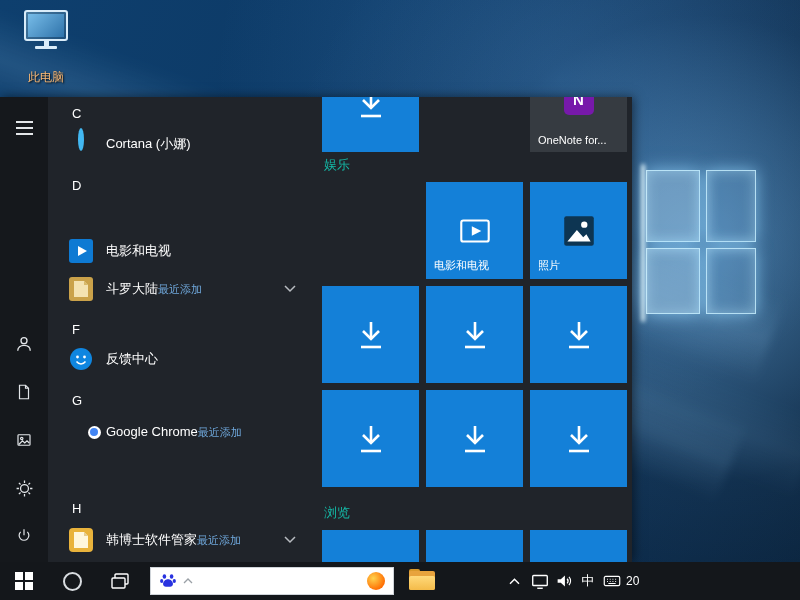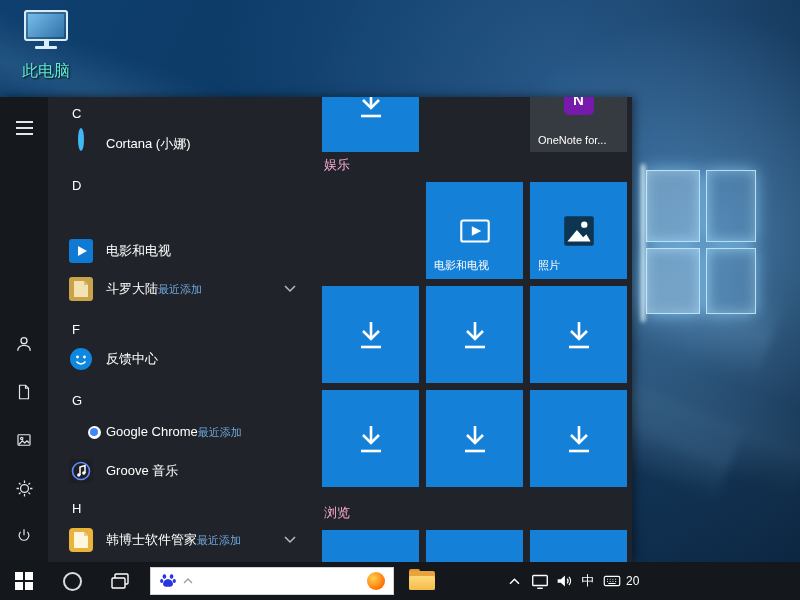--- a/index.html
+++ b/index.html
@@ -28,21 +28,21 @@
     box-shadow:0 0 16px rgba(150,215,255,0.7), inset 0 0 14px rgba(190,235,255,0.45); }
   .win-pane.bright { background:rgba(190,230,255,0.38); }
   .win-glow { position:absolute; left:-5px; top:-6px; width:4px; height:158px;
     background:rgba(225,248,255,0.95); filter:blur(2px); border-radius:2px; }
   
   .desktop-icon { position:absolute; left:14px; top:10px; width:64px; text-align:center; cursor:default; }
   .pc-screen { width:44px; height:31px; margin:0 auto; border:2px solid #d9ecf9; border-radius:3px;
     background:linear-gradient(135deg,#7cc1ec,#2a6ea6); box-shadow:inset 0 0 0 2px rgba(10,40,70,.45); }
   .pc-stand { width:5px; height:5px; margin:0 auto; background:#d9ecf9; }
   .pc-base  { width:22px; height:3px; margin:0 auto; background:#d9ecf9; border-radius:1px; }
-  .pc-label { margin-top:12px; font-size:16px; color:#5eead4; text-shadow:1px 1px 2px #000; }
+  .pc-label { margin-top:20px; font-size:12px; color:#fdba74; text-shadow:1px 1px 2px #000; }
   
   .start-menu { position:absolute; left:0; top:97px; width:632px; height:465px;
     background:#20242a; box-shadow:2px 0 10px rgba(0,0,0,.5); }
   .rail { position:absolute; left:0; top:0; width:48px; height:100%; background:#15181c; }
   .rail-btn { position:absolute; left:0; width:48px; height:48px; display:flex; align-items:center; justify-content:center; }
   .rail-btn svg { stroke:#e3e6e9; fill:none; stroke-width:1.6; }
   .hbars { display:flex; flex-direction:column; gap:4px; }
   .hbars i { display:block; width:17px; height:2px; background:#e3e6e9; }
   
   .app-list { position:absolute; left:48px; top:0; width:266px; height:100%; }
@@ -62,21 +62,21 @@
     background:conic-gradient(from -45deg,#ea4335 0 33%,#34a853 33% 66%,#fbbc05 66% 100%); }
   .chrome-mid { position:absolute; left:6.5px; top:6.5px; width:13px; height:13px; border-radius:50%; background:#fff; }
   .chrome-core{ position:absolute; left:9px; top:9px; width:8px; height:8px; border-radius:50%; background:#4285f4; }
   
   .tiles { position:absolute; left:314px; top:0; width:318px; height:465px; overflow:hidden; }
   .tile { position:absolute; width:97px; height:97px; background:#1480d8;
     display:flex; align-items:center; justify-content:center; }
   .tile.dark { background:#363b41; }
   .tile.xbox { background:linear-gradient(165deg,#5fae2e 0%,#3f8f22 55%,#2c721a 100%); }
   .tile-label { position:absolute; left:8px; bottom:6px; font-size:11px; color:#fff; white-space:nowrap; }
-  .tile-header { position:absolute; left:10px; font-size:13px; color:#f9a8d4; }
+  .tile-header { position:absolute; left:10px; font-size:13px; color:#14b8a6; }
   .office-logo { width:30px; height:30px; border-radius:5px; margin-top:-8px;
     background:linear-gradient(135deg,#ff6a3d,#d83b01 60%,#a52c02); }
   .onenote-logo { width:30px; height:30px; border-radius:5px; margin-top:-8px; background:#7719aa;
     display:flex; align-items:center; justify-content:center; font-weight:bold; font-size:15px; color:#fff; }
   .avatar { position:absolute; width:17px; height:32px; border-radius:6px 6px 3px 3px; bottom:28px; }
   .avatar::before { content:""; position:absolute; left:3.5px; top:-9px; width:10px; height:10px; border-radius:3px; background:inherit; filter:brightness(1.35); }
   .av1 { left:14px; background:#8e3f2e; }
   .av2 { left:40px; background:#2e7d86; }
   .av3 { left:66px; background:#3c6b24; }
   .xbox-pad { position:absolute; right:6px; bottom:20px; width:18px; height:10px; border-radius:5px;
@@ -248,32 +248,20 @@
       <div class="app-row two" style="top:315px">
         <span class="app-ic">
           <span class="chrome-ic"><span class="chrome-mid"></span><span class="chrome-core"></span></span>
         </span>
         <span class="app-text">
           <span class="app-name">Google Chrome</span>
           <span class="app-sub">最近添加</span>
         </span>
       </div>
 
-      <div class="app-row" style="top:356px">
-        <span class="app-ic">
-          <svg width="26" height="26" viewBox="0 0 26 26">
-              <rect x="1" y="1" width="24" height="24" rx="3" fill="#1e1f24"></rect>
-              <circle cx="13" cy="13" r="8.5" fill="none" stroke="#5f8dff" stroke-width="1.6"></circle>
-              <path d="M12 17V9l5-1.5V15" stroke="#fff" stroke-width="1.5" fill="none"></path>
-              <circle cx="10.8" cy="17" r="1.7" fill="#fff"></circle>
-              <circle cx="15.8" cy="15" r="1.7" fill="#fff"></circle>
-            </svg>
-        </span>
-        <span class="app-name">Groove 音乐</span>
-      </div>
 
       <div class="letter-row" style="top:402px">
         <span>H</span>
       </div>
 
       <div class="app-row two" style="top:423px">
         <span class="app-ic">
           <svg width="26" height="26" viewBox="0 0 26 26">
               <rect x="1" y="1" width="24" height="24" rx="4" fill="#e9b33c"></rect>
               <path d="M6 5h10l4 4v12H6z" fill="#fff7dd"></path>

